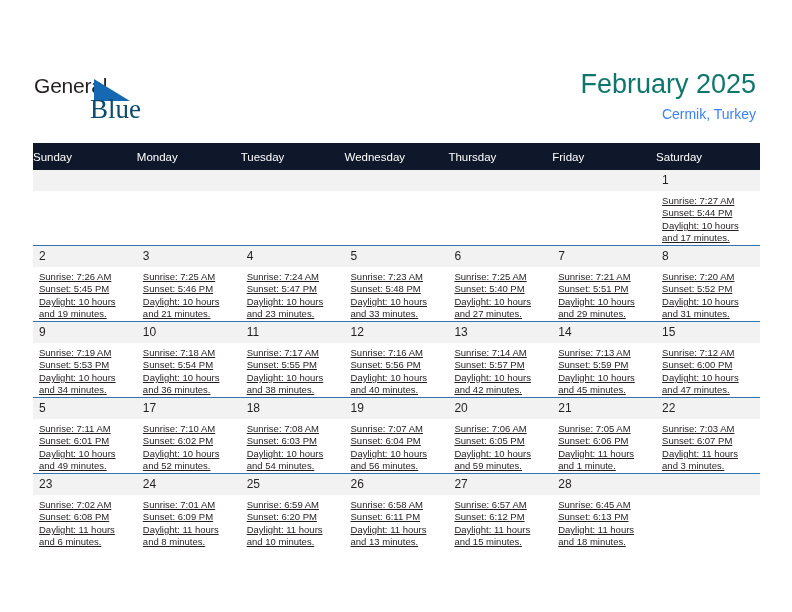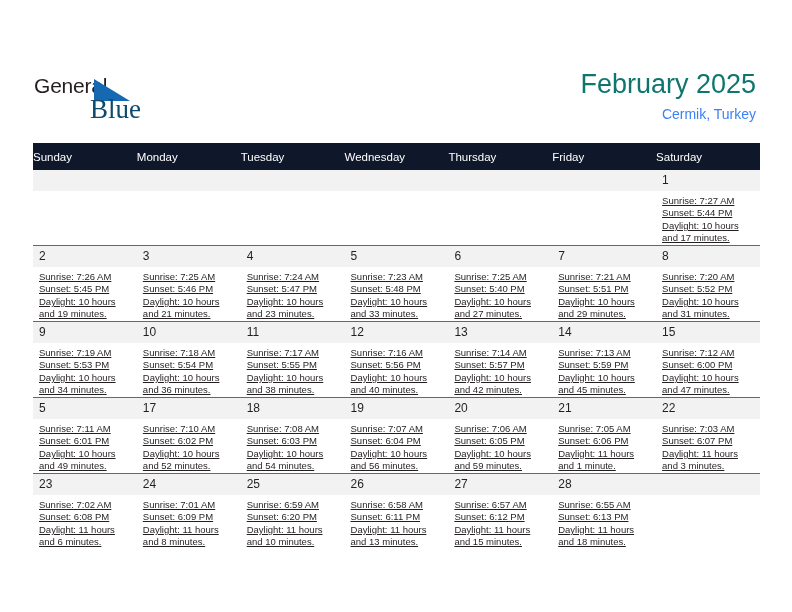--- a/index.html
+++ b/index.html
@@ -415,21 +415,21 @@
             <div class="daynum">27</div>
             <div class="cellbody">
               <div>Sunrise: 6:57 AM</div>
               <div>Sunset: 6:12 PM</div>
               <div class="wrap">Daylight: 11 hours and 15 minutes.</div>
             </div>
           </td>
           <td>
             <div class="daynum">28</div>
             <div class="cellbody">
-              <div>Sunrise: 6:55 AM</div>
+              <div>Sunrise: 6:45 AM</div>
               <div>Sunset: 6:13 PM</div>
               <div class="wrap">Daylight: 11 hours and 18 minutes.</div>
             </div>
           </td>
           <td class="blank">
             <div class="daynum empty">&nbsp;</div>
           </td>
         </tr>
       </tbody>
   </table>

